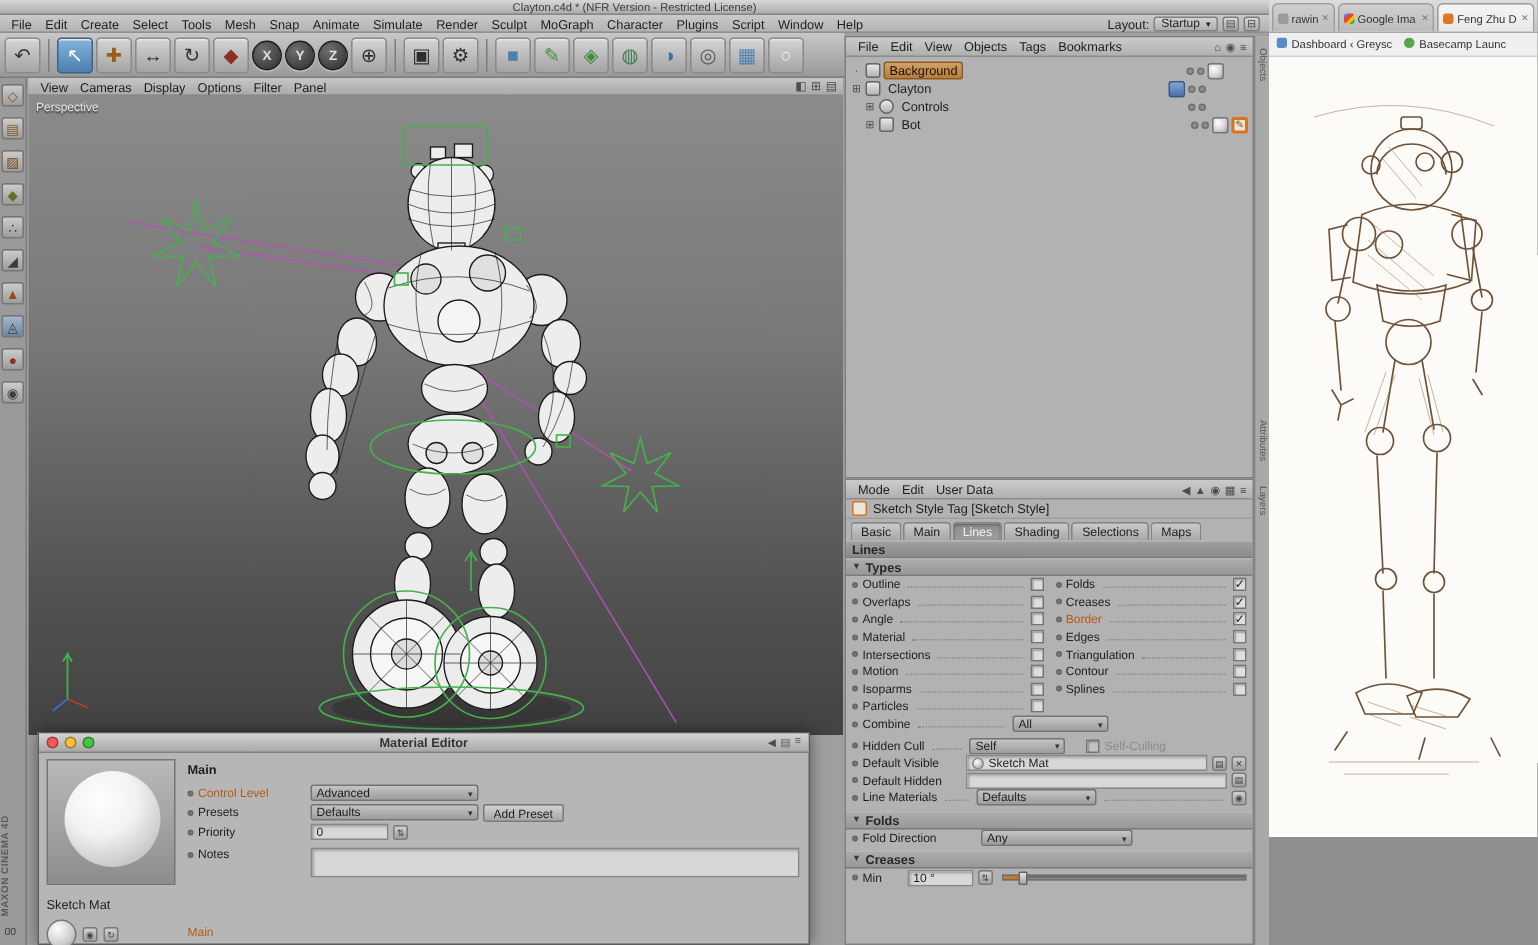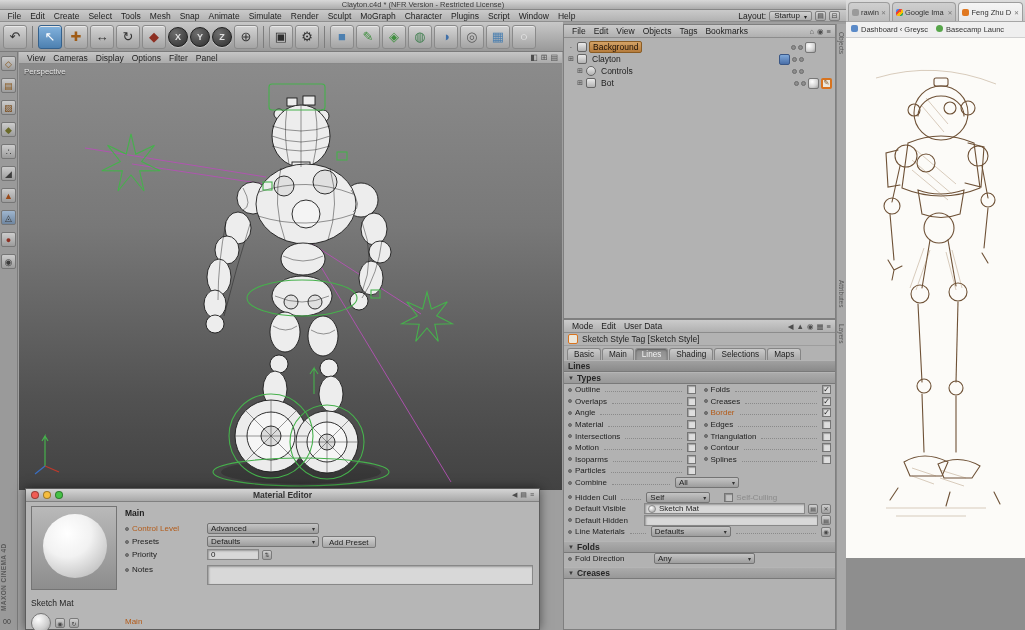--- a/index.html
+++ b/index.html
@@ -636,20 +636,34 @@
       <span style="width:76px;flex:none">Fold Direction</span>
     <span class="dd" style="flex:1">
         <span>Any</span>
         <span class="chev">▾</span>
       </span>
   </div>
   <div class="sechdr" style="background:linear-gradient(#ababab,#989898);margin-top:3px">
     <span class="tri">▼</span>
     <span>Creases</span>
   </div>
+  <div class="prow">
+    <span class="pdot"></span>
+      <span>Min</span>
+    <span class="field" style="width:44px;margin-left:14px">
+        <span>10 °</span>
+      </span>
+    <span class="minibtn">
+        <span>⇅</span>
+      </span>
+    <span class="slider">
+        <span class="fill"></span>
+        <span class="handle"></span>
+      </span>
+  </div>
 </div>
 
 <div class="abs sidestrip">
   <span class="vtab">Objects</span>
   <span class="vtab" style="margin-top:210px">Attributes</span>
   <span class="vtab">Layers</span>
 </div>
 
 <div class="abs mat">
   <div class="mattitle">

